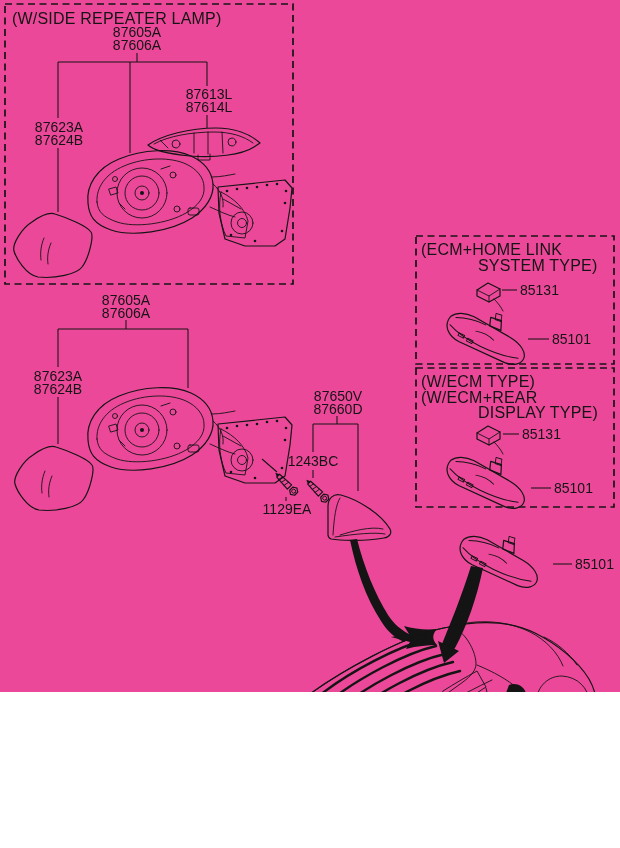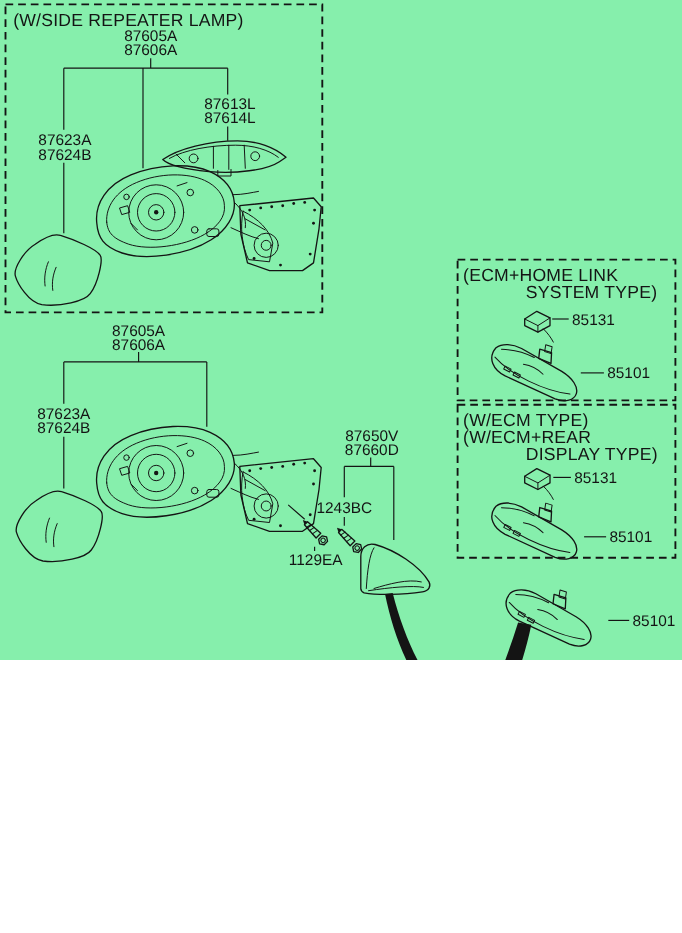--- a/index.html
+++ b/index.html
@@ -1,16 +1,16 @@
 <!DOCTYPE html>
 <html><head>
 <meta charset="utf-8">
 <style>
   html,body{margin:0;padding:0;background:#fff;}
-  .stage{position:relative;width:620px;height:600px;background:#86efac;overflow:hidden;}
+  .stage{position:relative;width:620px;height:692px;background:#ec4899;overflow:hidden;}
   svg text{font-family:"Liberation Sans",sans-serif;fill:#141414;}
   .lbl{font-size:14px;}
   .ttl{font-size:16px;letter-spacing:.2px;}
   .ln{fill:none;stroke:#141414;stroke-width:1.2;stroke-linejoin:round;stroke-linecap:round;}
   .lt{fill:none;stroke:#141414;stroke-width:.9;stroke-linejoin:round;stroke-linecap:round;}
   .ld{fill:none;stroke:#141414;stroke-width:1.05;}
   .dash{fill:none;stroke:#141414;stroke-width:1.7;stroke-dasharray:7 4.5;}
   .blk{fill:#141414;stroke:none;}
   .rail{fill:none;stroke:#141414;stroke-width:2.4;stroke-linecap:round;}
   .dot{fill:#141414;}

